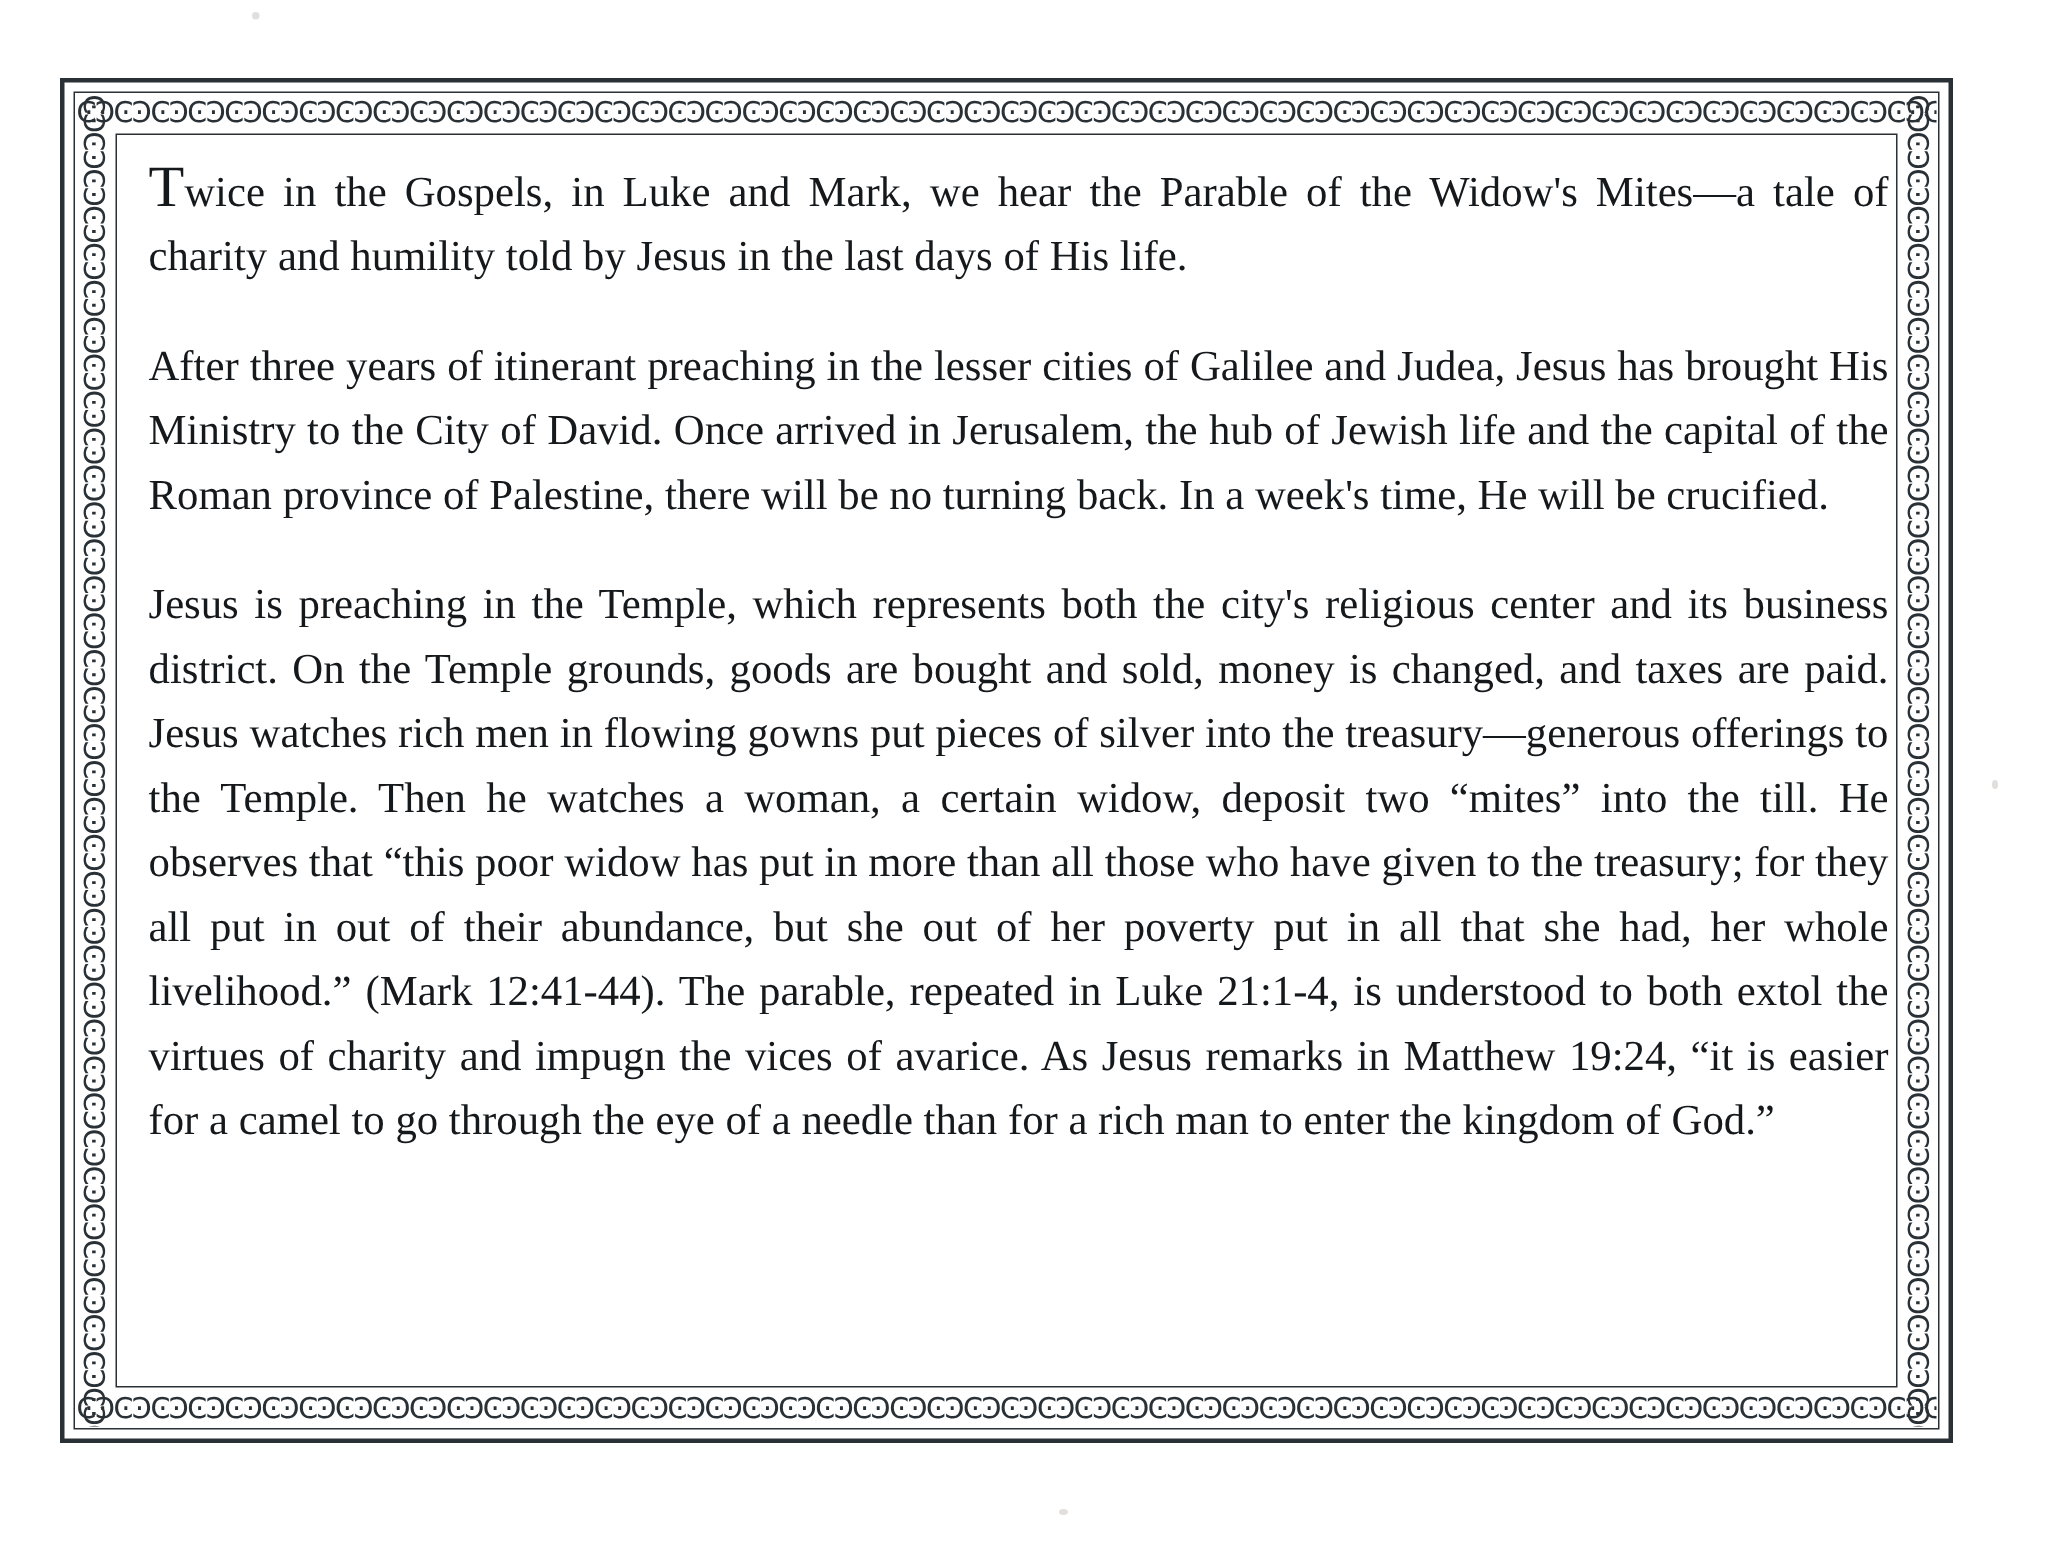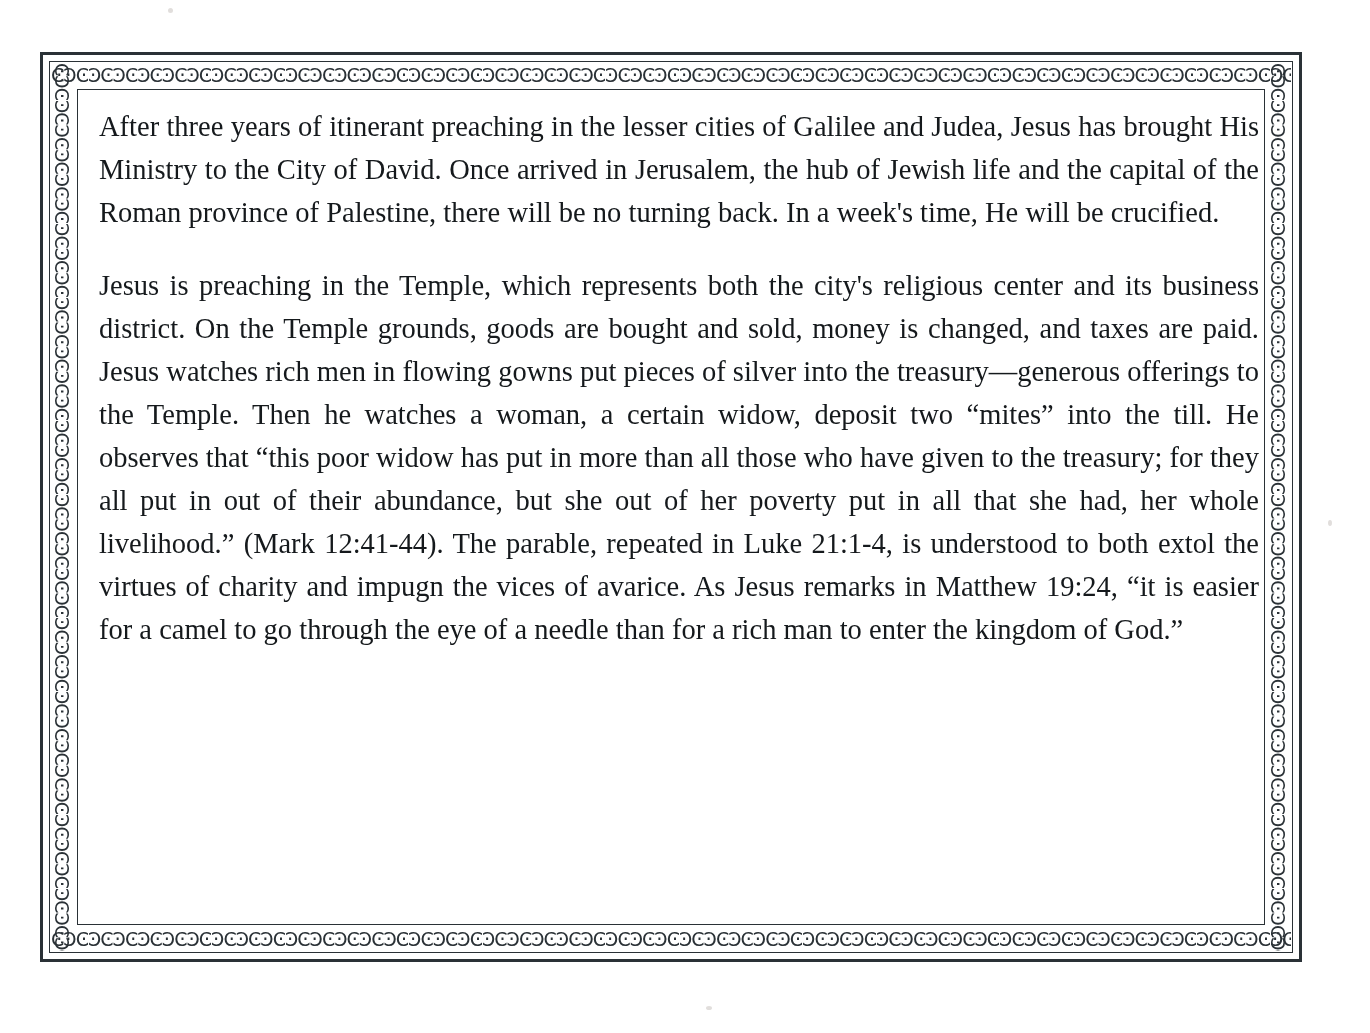--- a/index.html
+++ b/index.html
@@ -148,20 +148,21 @@
     <div class="band band-left">
       <div class="band-vert-inner">ϾϿϾϿϾϿϾϿϾϿϾϿϾϿϾϿϾϿϾϿϾϿϾϿϾϿϾϿϾϿϾϿϾϿϾϿϾϿϾϿϾϿϾϿϾϿϾϿϾϿϾϿϾϿϾϿϾϿϾϿϾϿϾϿϾϿϾϿϾϿϾϿϾϿϾϿϾϿϾϿϾϿϾϿϾϿϾϿϾϿϾϿϾϿϾϿϾϿϾϿϾϿϾϿϾϿϾϿϾϿϾϿϾϿϾϿϾϿϾϿϾϿ</div>
     </div>
     <div class="band band-right">
       <div class="band-vert-inner">ϾϿϾϿϾϿϾϿϾϿϾϿϾϿϾϿϾϿϾϿϾϿϾϿϾϿϾϿϾϿϾϿϾϿϾϿϾϿϾϿϾϿϾϿϾϿϾϿϾϿϾϿϾϿϾϿϾϿϾϿϾϿϾϿϾϿϾϿϾϿϾϿϾϿϾϿϾϿϾϿϾϿϾϿϾϿϾϿϾϿϾϿϾϿϾϿϾϿϾϿϾϿϾϿϾϿϾϿϾϿϾϿϾϿϾϿϾϿϾϿϾϿ</div>
     </div>
 
     <div class="frame-inner"></div>
 
     <div class="text-area">
+      <p class="para first">Twice in the Gospels, in Luke and Mark, we hear the Parable of the Widow's Mites—a tale of charity and humility told by Jesus in the last days of His life.</p>
       <p class="para">After three years of itinerant preaching in the lesser cities of Galilee and Judea, Jesus has brought His Ministry to the City of David. Once arrived in Jerusalem, the hub of Jewish life and the capital of the Roman province of Palestine, there will be no turning back. In a week's time, He will be crucified.</p>
       <p class="para">Jesus is preaching in the Temple, which represents both the city's religious center and its business district. On the Temple grounds, goods are bought and sold, money is changed, and taxes are paid. Jesus watches rich men in flowing gowns put pieces of silver into the treasury—generous offerings to the Temple. Then he watches a woman, a certain widow, deposit two “mites” into the till. He observes that “this poor widow has put in more than all those who have given to the treasury; for they all put in out of their abundance, but she out of her poverty put in all that she had, her whole livelihood.” (Mark 12:41-44). The parable, repeated in Luke 21:1-4, is understood to both extol the virtues of charity and impugn the vices of avarice. As Jesus remarks in Matthew 19:24, “it is easier for a camel to go through the eye of a needle than for a rich man to enter the kingdom of God.”</p>
     </div>
   </div>
 
   <div class="speckle" style="left:168px;top:8px;width:5px;height:5px;"></div>
   <div class="speckle" style="left:706px;top:1006px;width:6px;height:4px;"></div>
   <div class="speckle" style="left:1328px;top:520px;width:4px;height:6px;"></div>
 </div>
 

